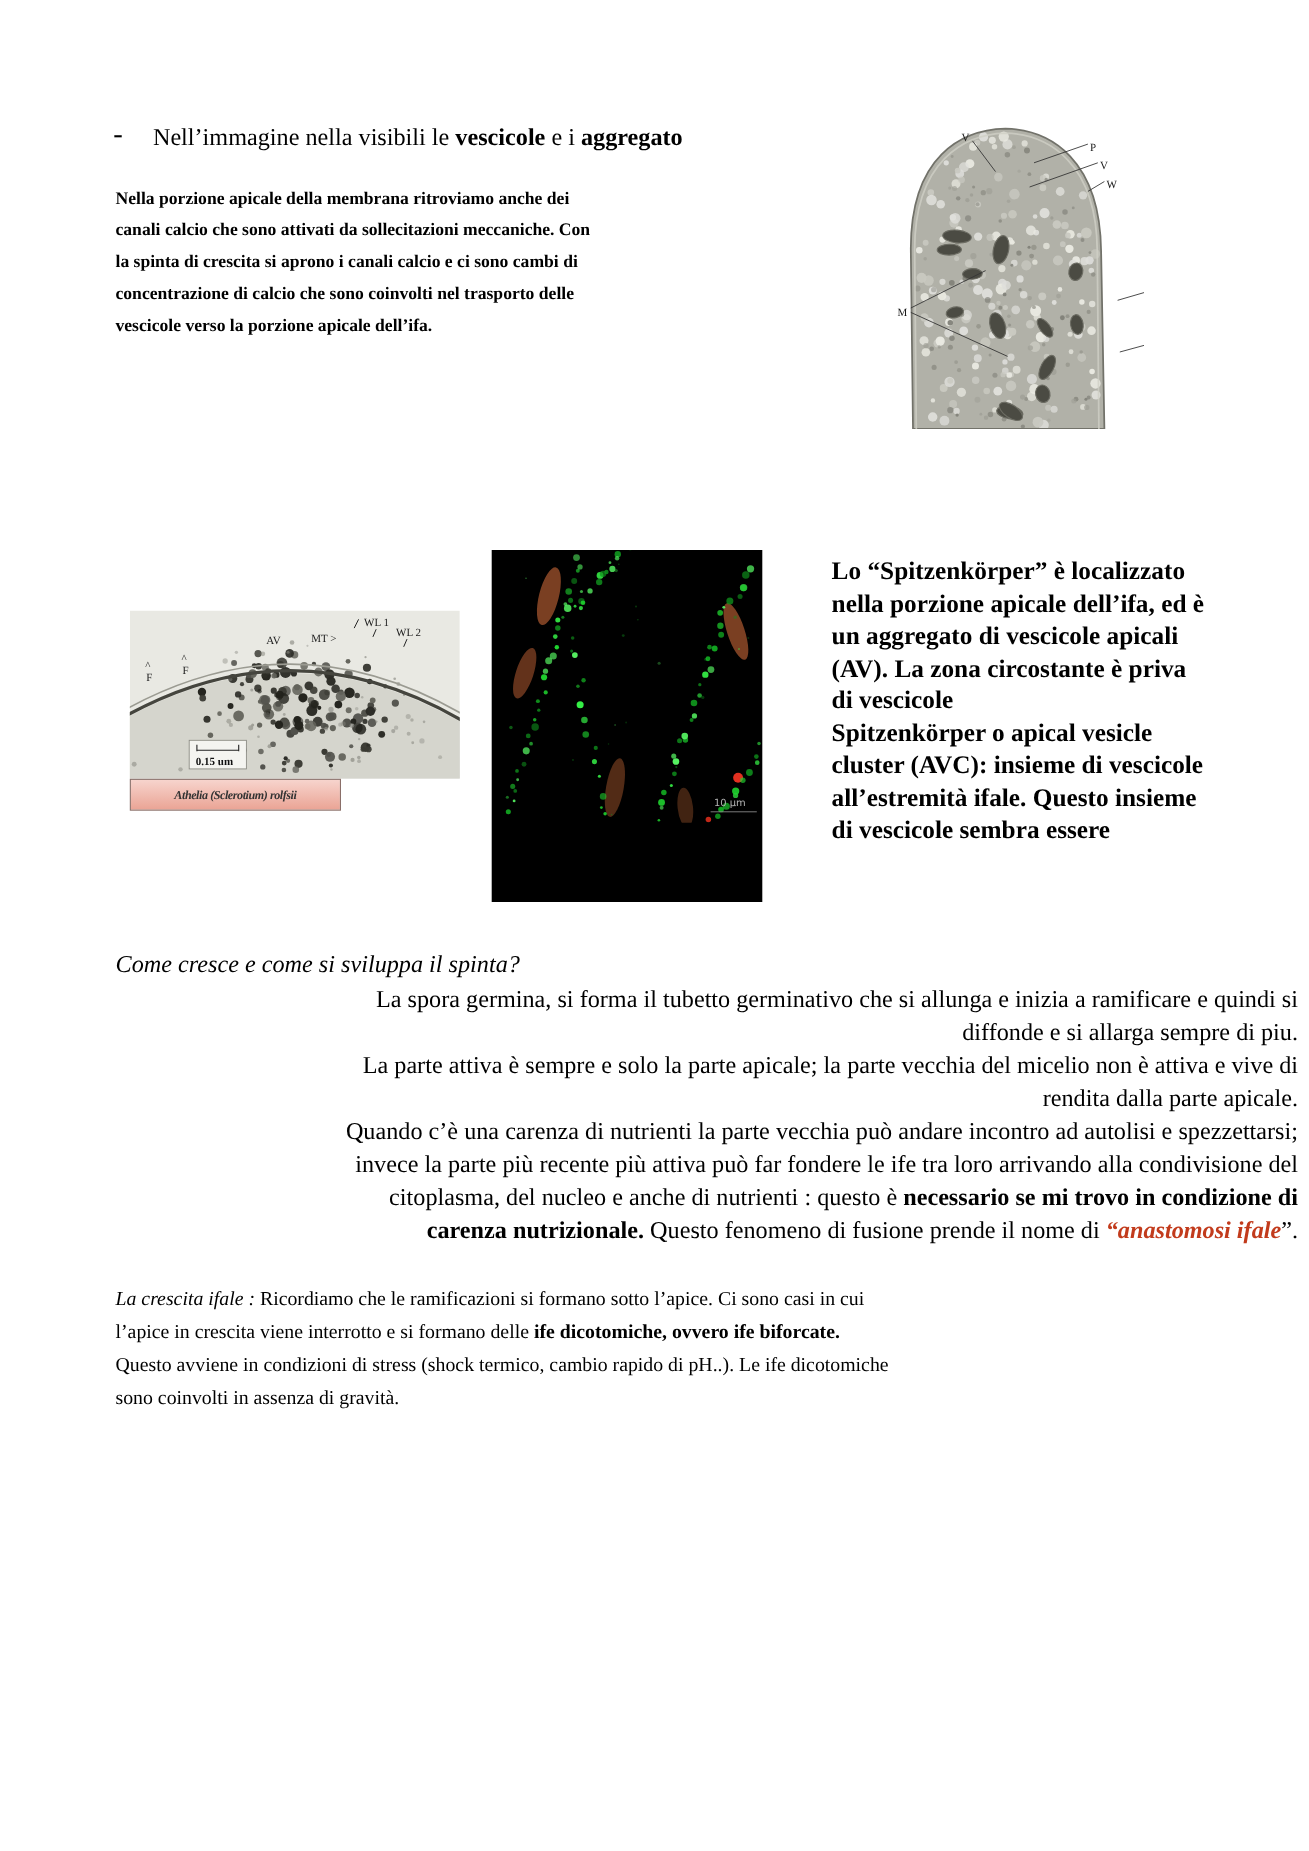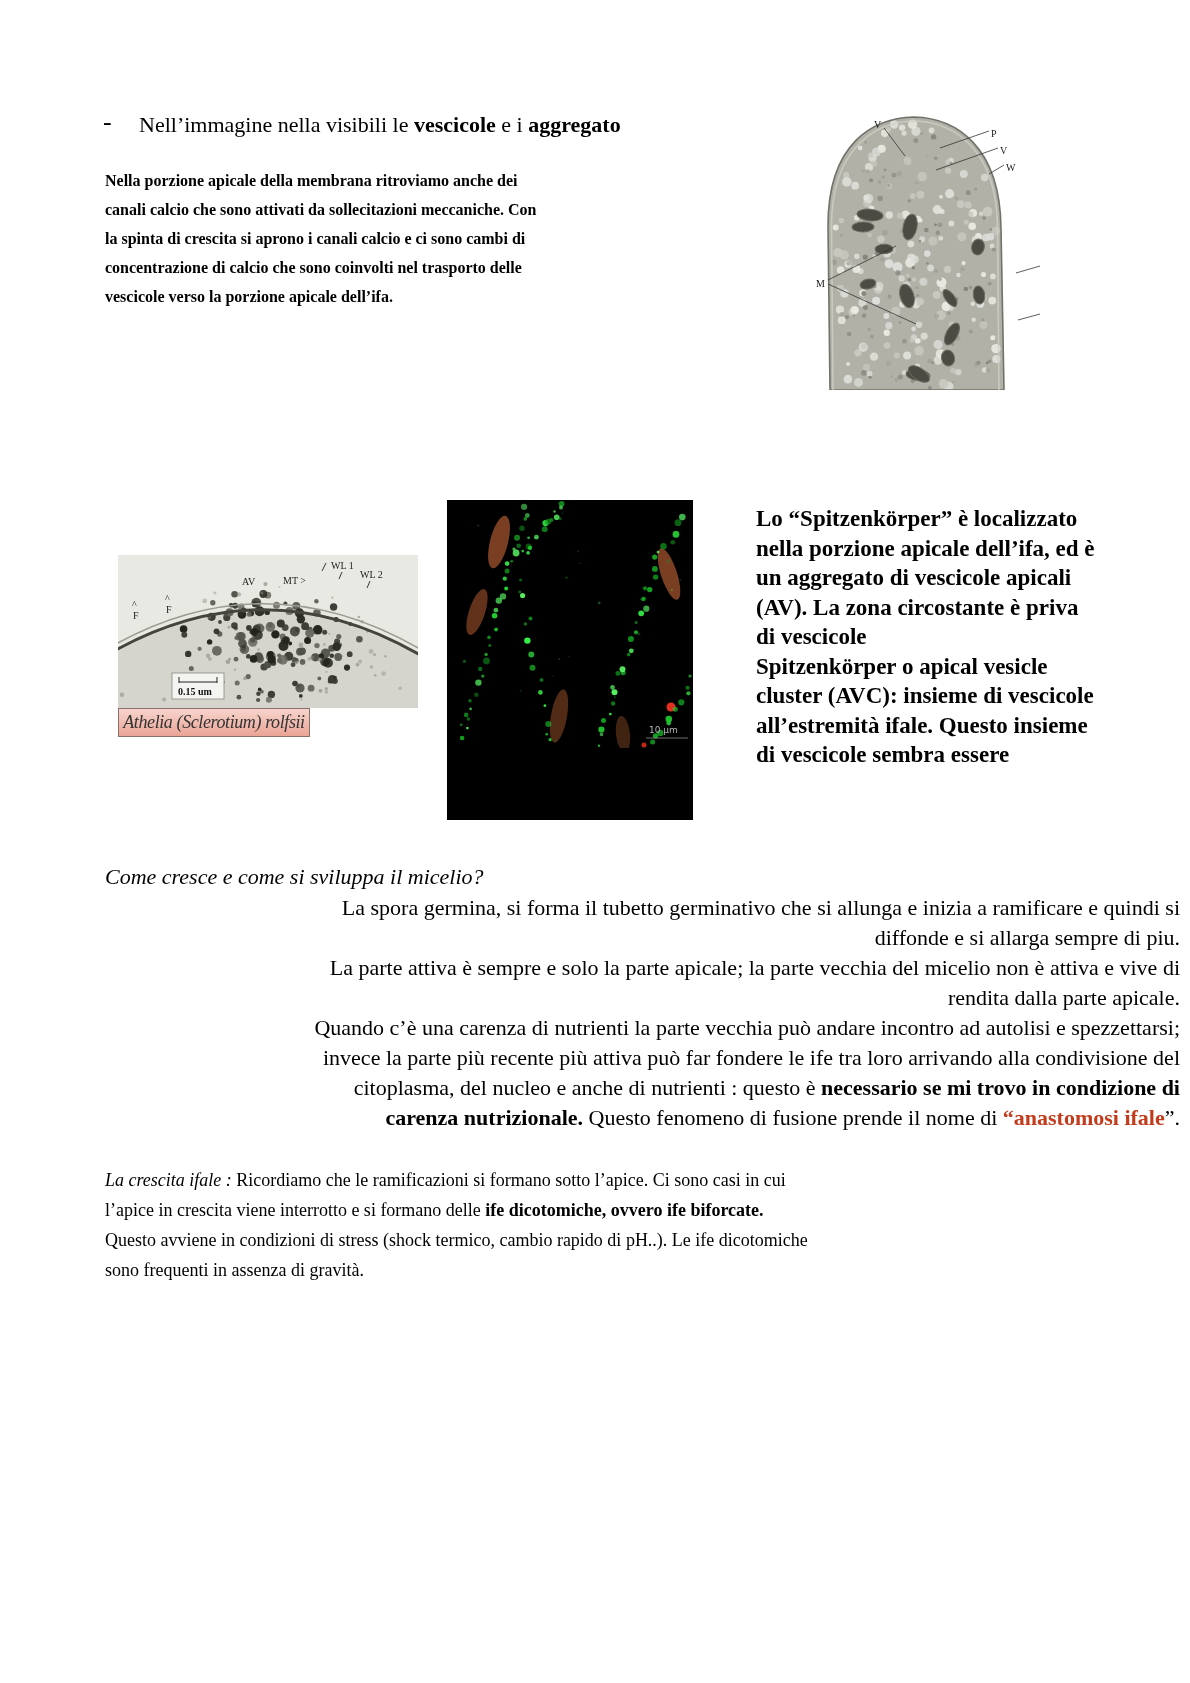--- a/index.html
+++ b/index.html
@@ -3,34 +3,34 @@
 <meta charset="utf-8">
 <style>
   html,body{margin:0;padding:0;background:#ffffff;}
   .page{position:relative;width:1190px;height:1683px;background:#fff;overflow:hidden;
         font-family:"Liberation Serif",serif;color:#000;}
   .abs{position:absolute;}
   .pre{white-space:pre-line;}
   .prew{white-space:pre-wrap;}
   .b{font-weight:bold;}
   .i{font-style:italic;}
-  .red{color:#c23b1c;font-weight:bold;}
+  .red{color:#c23b1c;font-weight:bold;font-style:italic;}
   .bullet-line{left:103px;top:110px;width:720px;display:flex;}
   .bullet-marker{font-size:26px;line-height:24px;width:36px;flex:0 0 36px;}
   .bullet-text{font-size:22px;line-height:30px;}
   .intro{left:105px;top:166px;width:730px;font-size:16px;font-weight:bold;line-height:29px;}
   .spitzen{left:716px;top:504px;width:462px;font-size:23px;font-weight:bold;line-height:29.5px;margin-left:40px;}
   .correlato{left:105px;top:773px;width:700px;font-size:22px;font-weight:bold;line-height:30px;}
   .heading-i{left:105px;top:862px;width:900px;font-size:22px;font-style:italic;line-height:30px;}
   .para{left:105px;top:893px;width:1075px;font-size:22px;line-height:30px;text-align:right;}
   .para2{left:105px;top:1165px;width:1075px;font-size:18px;line-height:30px;}
   .caption{left:118px;top:708px;width:190px;height:27px;
            background:linear-gradient(180deg,#f7d4cd 0%,#eaa495 100%);
            border:1px solid #8a6f69;display:flex;align-items:center;justify-content:center;
-           font-style:italic;font-size:18px;letter-spacing:-0.4px;color:#333;}
+           font-style:italic;font-size:11px;letter-spacing:-0.4px;color:#333;font-weight:bold;}
   .fluor-box{left:447px;top:500px;width:246px;height:320px;background:#000;}
   svg text{font-family:"Liberation Serif",serif;}
 </style>
 </head>
 <body>
 
 <div class="page">
 
   <div class="abs bullet-line">
     <span class="bullet-marker">-</span>
@@ -697,29 +697,29 @@
 nella porzione apicale dell’ifa, ed è
 un aggregato di vescicole apicali
 (AV). La zona circostante è priva
 di vescicole
  Spitzenkörper o apical vesicle
 cluster (AVC): insieme di vescicole
 all’estremità ifale. Questo insieme
 di vescicole sembra essere</div>
 
 
-  <div class="abs heading-i">Come cresce e come si sviluppa il micelio?</div>
+  <div class="abs heading-i">Come cresce e come si sviluppa il spinta?</div>
 
   <div class="abs para prew"><span>La spora germina, si forma il tubetto germinativo che si allunga e inizia a ramificare e quindi si
 diffonde e si allarga sempre di piu.
 La parte attiva è sempre e solo la parte apicale; la parte vecchia del micelio non è attiva e vive di
 rendita dalla parte apicale.
 Quando c’è una carenza di nutrienti la parte vecchia può andare incontro ad autolisi e spezzettarsi;
 invece la parte più recente più attiva può far fondere le ife tra loro arrivando alla condivisione del
 citoplasma, del nucleo e anche di nutrienti : questo è </span><span class="b">necessario se mi trovo in condizione di
 carenza nutrizionale.</span><span> Questo fenomeno di fusione prende il nome di </span><span class="red">“anastomosi ifale</span><span>”.</span></div>
 
   <div class="abs para2 prew"><span class="i">La crescita ifale : </span><span>Ricordiamo che le ramificazioni si formano sotto l’apice. Ci sono casi in cui
 l’apice in crescita viene interrotto e si formano delle </span><span class="b">ife dicotomiche, ovvero ife biforcate.
 </span><span>Questo avviene in condizioni di stress (shock termico, cambio rapido di pH..). Le ife dicotomiche
-sono frequenti in assenza di gravità.</span></div>
+sono coinvolti in assenza di gravità.</span></div>
 
 </div>
 
 </body></html>

